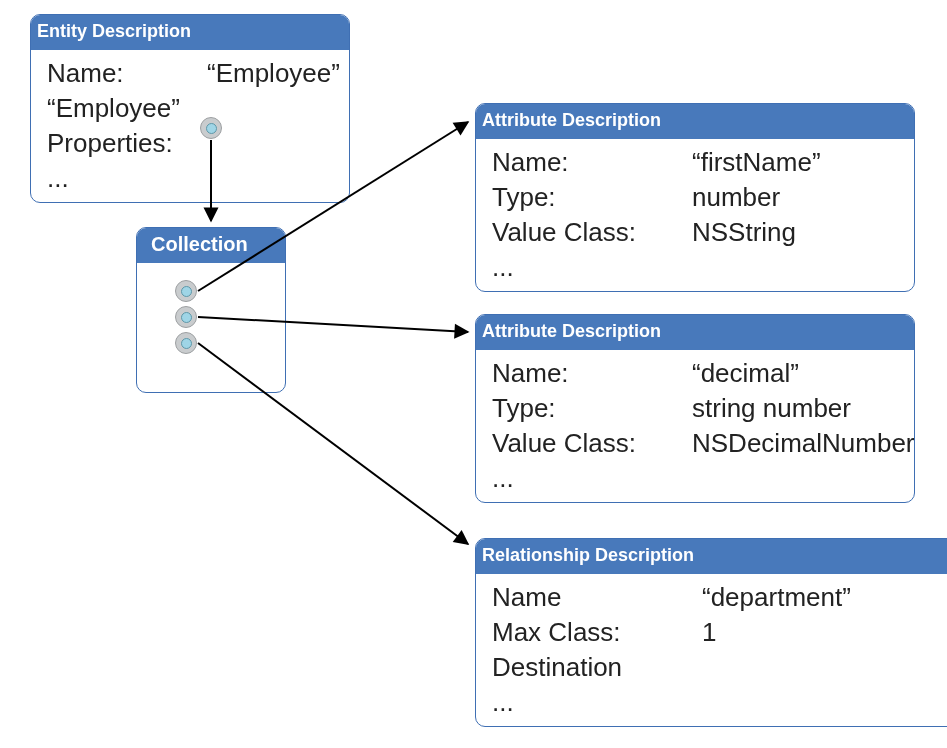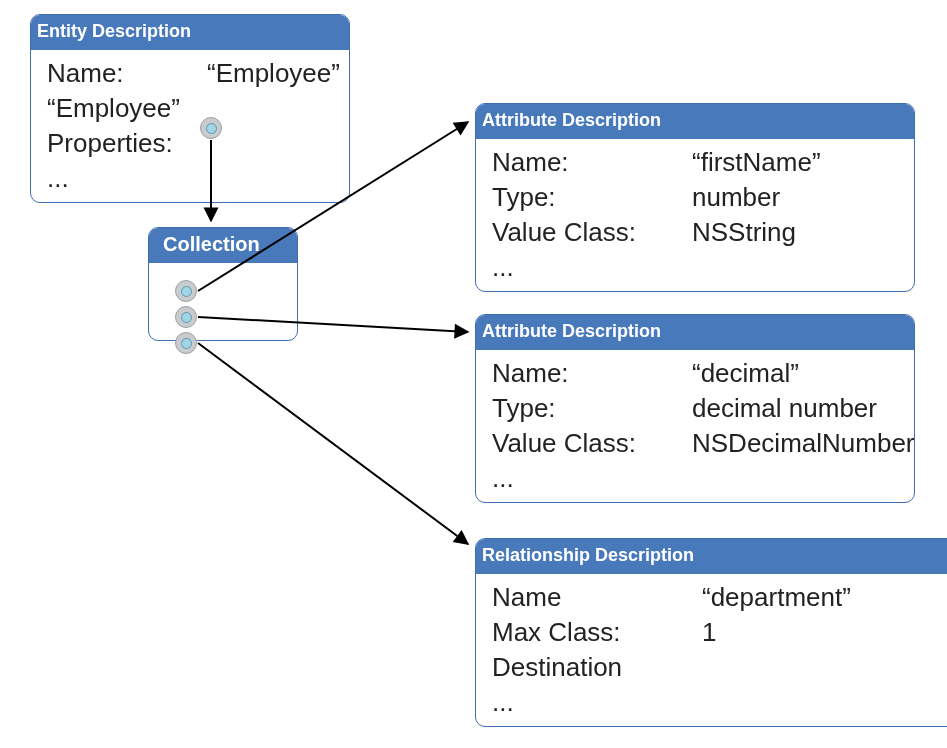--- a/index.html
+++ b/index.html
@@ -97,21 +97,21 @@
     <div class="row">
       <span class="lbl">Properties:</span>
       <span style="width:22px; display:inline-block;"></span>
     </div>
     <div class="ellipsis">...</div>
   </div>
 </div>
 
 <div class="donut" style="left:200px; top:117px;"></div>
 
-<div class="box" style="left:148px; top:227px; width:150px; height:114px;">
+<div class="box" style="left:136px; top:227px; width:150px; height:166px;">
   <div class="box-header small left">Collection</div>
 </div>
 <div class="donut" style="left:175px; top:280px;"></div>
 <div class="donut" style="left:175px; top:306px;"></div>
 <div class="donut" style="left:175px; top:332px;"></div>
 
 <div class="box" style="left:475px; top:103px; width:440px;">
   <div class="box-header">Attribute Description</div>
   <div class="box-body attr-body">
     <div class="row">
@@ -132,21 +132,21 @@
 
 <div class="box" style="left:475px; top:314px; width:440px;">
   <div class="box-header">Attribute Description</div>
   <div class="box-body attr-body">
     <div class="row">
       <span class="lbl">Name:</span>
       <span>“decimal”</span>
     </div>
     <div class="row">
       <span class="lbl">Type:</span>
-      <span>decimal number</span>
+      <span>string number</span>
     </div>
     <div class="row">
       <span class="lbl">Value Class:</span>
       <span>NSDecimalNumber</span>
     </div>
     <div class="ellipsis">...</div>
   </div>
 </div>
 
 <div class="box" style="left:475px; top:538px; width:520px;">

